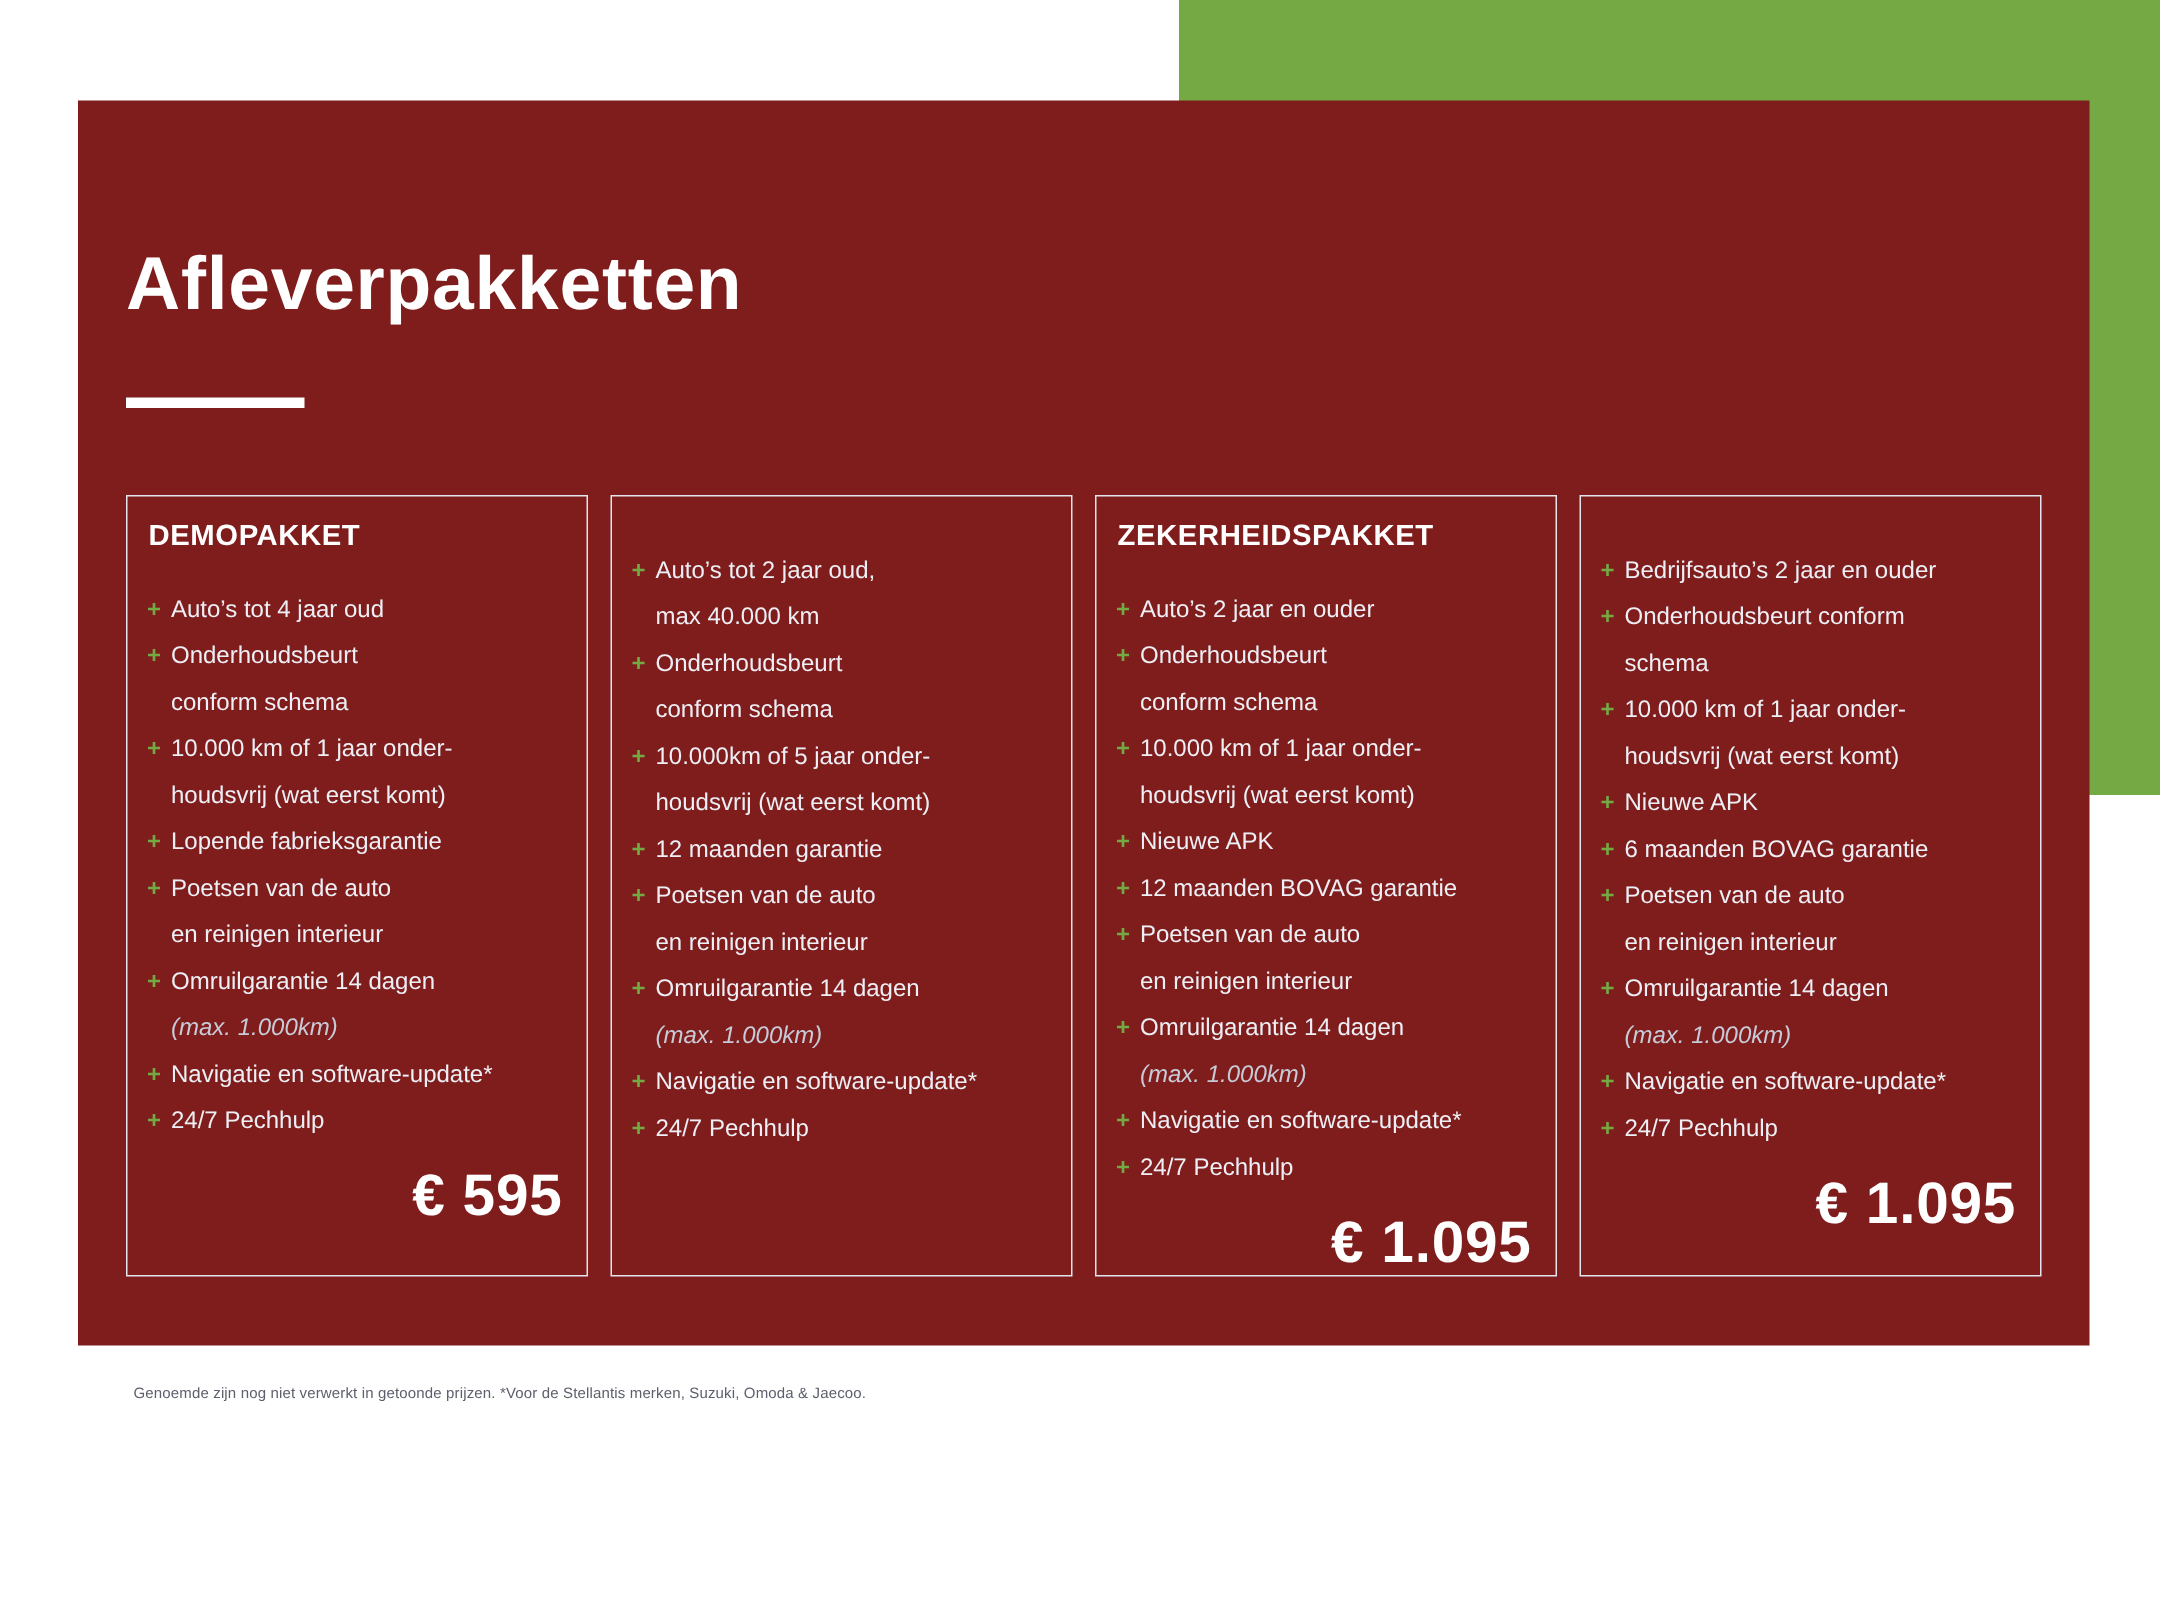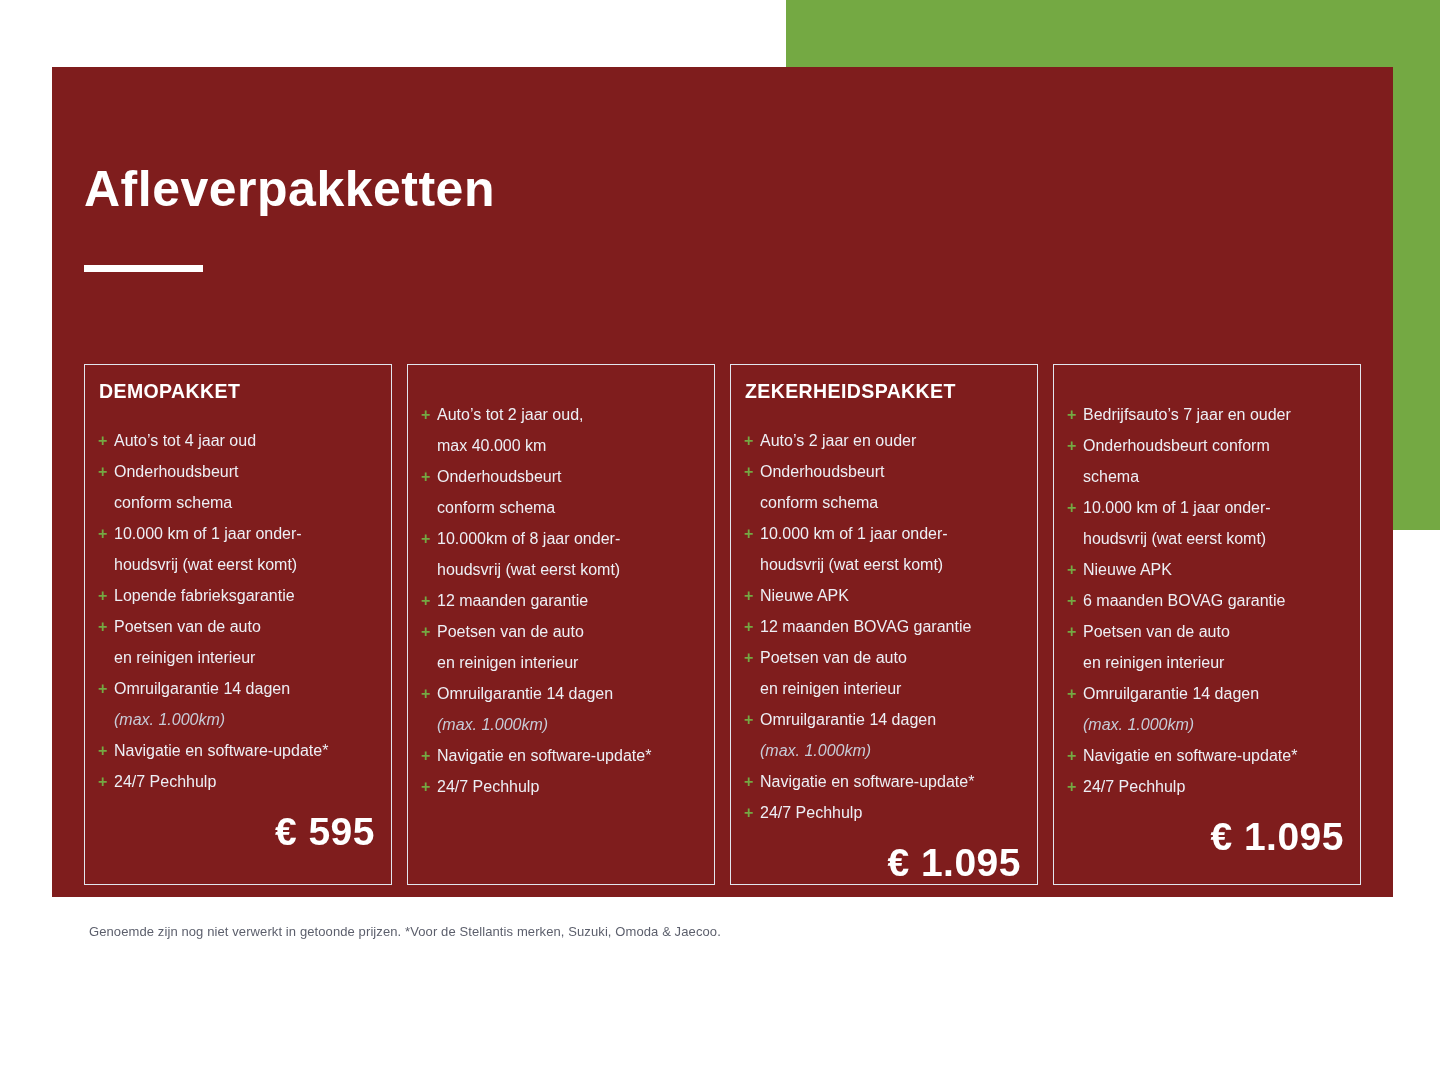--- a/index.html
+++ b/index.html
@@ -45,21 +45,20 @@
     gap: 15px;
   }
   .card {
     flex: 1;
     height: 521px;
     box-sizing: border-box;
     border: 1.5px solid #e2e5ee;
     padding: 12px 13px 14px 13px;
     color: #edeff5;
     background: transparent;
-    margin-top: 34px;
   }
   .card-title {
     font-size: 19.5px;
     font-weight: 700;
     color: #ffffff;
     letter-spacing: 0.4px;
     margin: 3px 0 0 1px;
   }
   .features { margin-top: 22px; }
   .item {
@@ -81,21 +80,21 @@
     font-size: 39px;
     font-weight: 700;
     color: #ffffff;
     letter-spacing: 0.5px;
     margin-top: 13px;
     padding-right: 3px;
   }
   .footnote {
     position: absolute;
     left: 89px; top: 924px;
-    font-size: 13px;
+    font-size: 10px;
     color: #5c5f6c;
     letter-spacing: 0.1px;
   }
 </style>
 </head>
 <body>
 
 <div class="green-block"></div>
 
 <div class="panel">
@@ -154,21 +153,21 @@
             <span class="body"><span class="txt">Auto’s tot 2 jaar oud,
 max 40.000 km</span><span class="note"></span></span>
           </div>
         <div class="item">
             <span class="plus">+</span>
             <span class="body"><span class="txt">Onderhoudsbeurt
 conform schema</span><span class="note"></span></span>
           </div>
         <div class="item">
             <span class="plus">+</span>
-            <span class="body"><span class="txt">10.000km of 8 jaar onder-
+            <span class="body"><span class="txt">10.000km of 5 jaar onder-
 houdsvrij (wat eerst komt)</span><span class="note"></span></span>
           </div>
         <div class="item">
             <span class="plus">+</span>
             <span class="body"><span class="txt">12 maanden garantie</span><span class="note"></span></span>
           </div>
         <div class="item">
             <span class="plus">+</span>
             <span class="body"><span class="txt">Poetsen van de auto
 en reinigen interieur</span><span class="note"></span></span>
@@ -231,21 +230,21 @@
             <span class="body"><span class="txt">24/7 Pechhulp</span><span class="note"></span></span>
           </div>
       </div>
       <div class="price">€ 1.095</div>
     </div>
 
     <div class="card">
       <div class="features">
         <div class="item">
             <span class="plus">+</span>
-            <span class="body"><span class="txt">Bedrijfsauto’s 7 jaar en ouder</span><span class="note"></span></span>
+            <span class="body"><span class="txt">Bedrijfsauto’s 2 jaar en ouder</span><span class="note"></span></span>
           </div>
         <div class="item">
             <span class="plus">+</span>
             <span class="body"><span class="txt">Onderhoudsbeurt conform
 schema</span><span class="note"></span></span>
           </div>
         <div class="item">
             <span class="plus">+</span>
             <span class="body"><span class="txt">10.000 km of 1 jaar onder-
 houdsvrij (wat eerst komt)</span><span class="note"></span></span>

